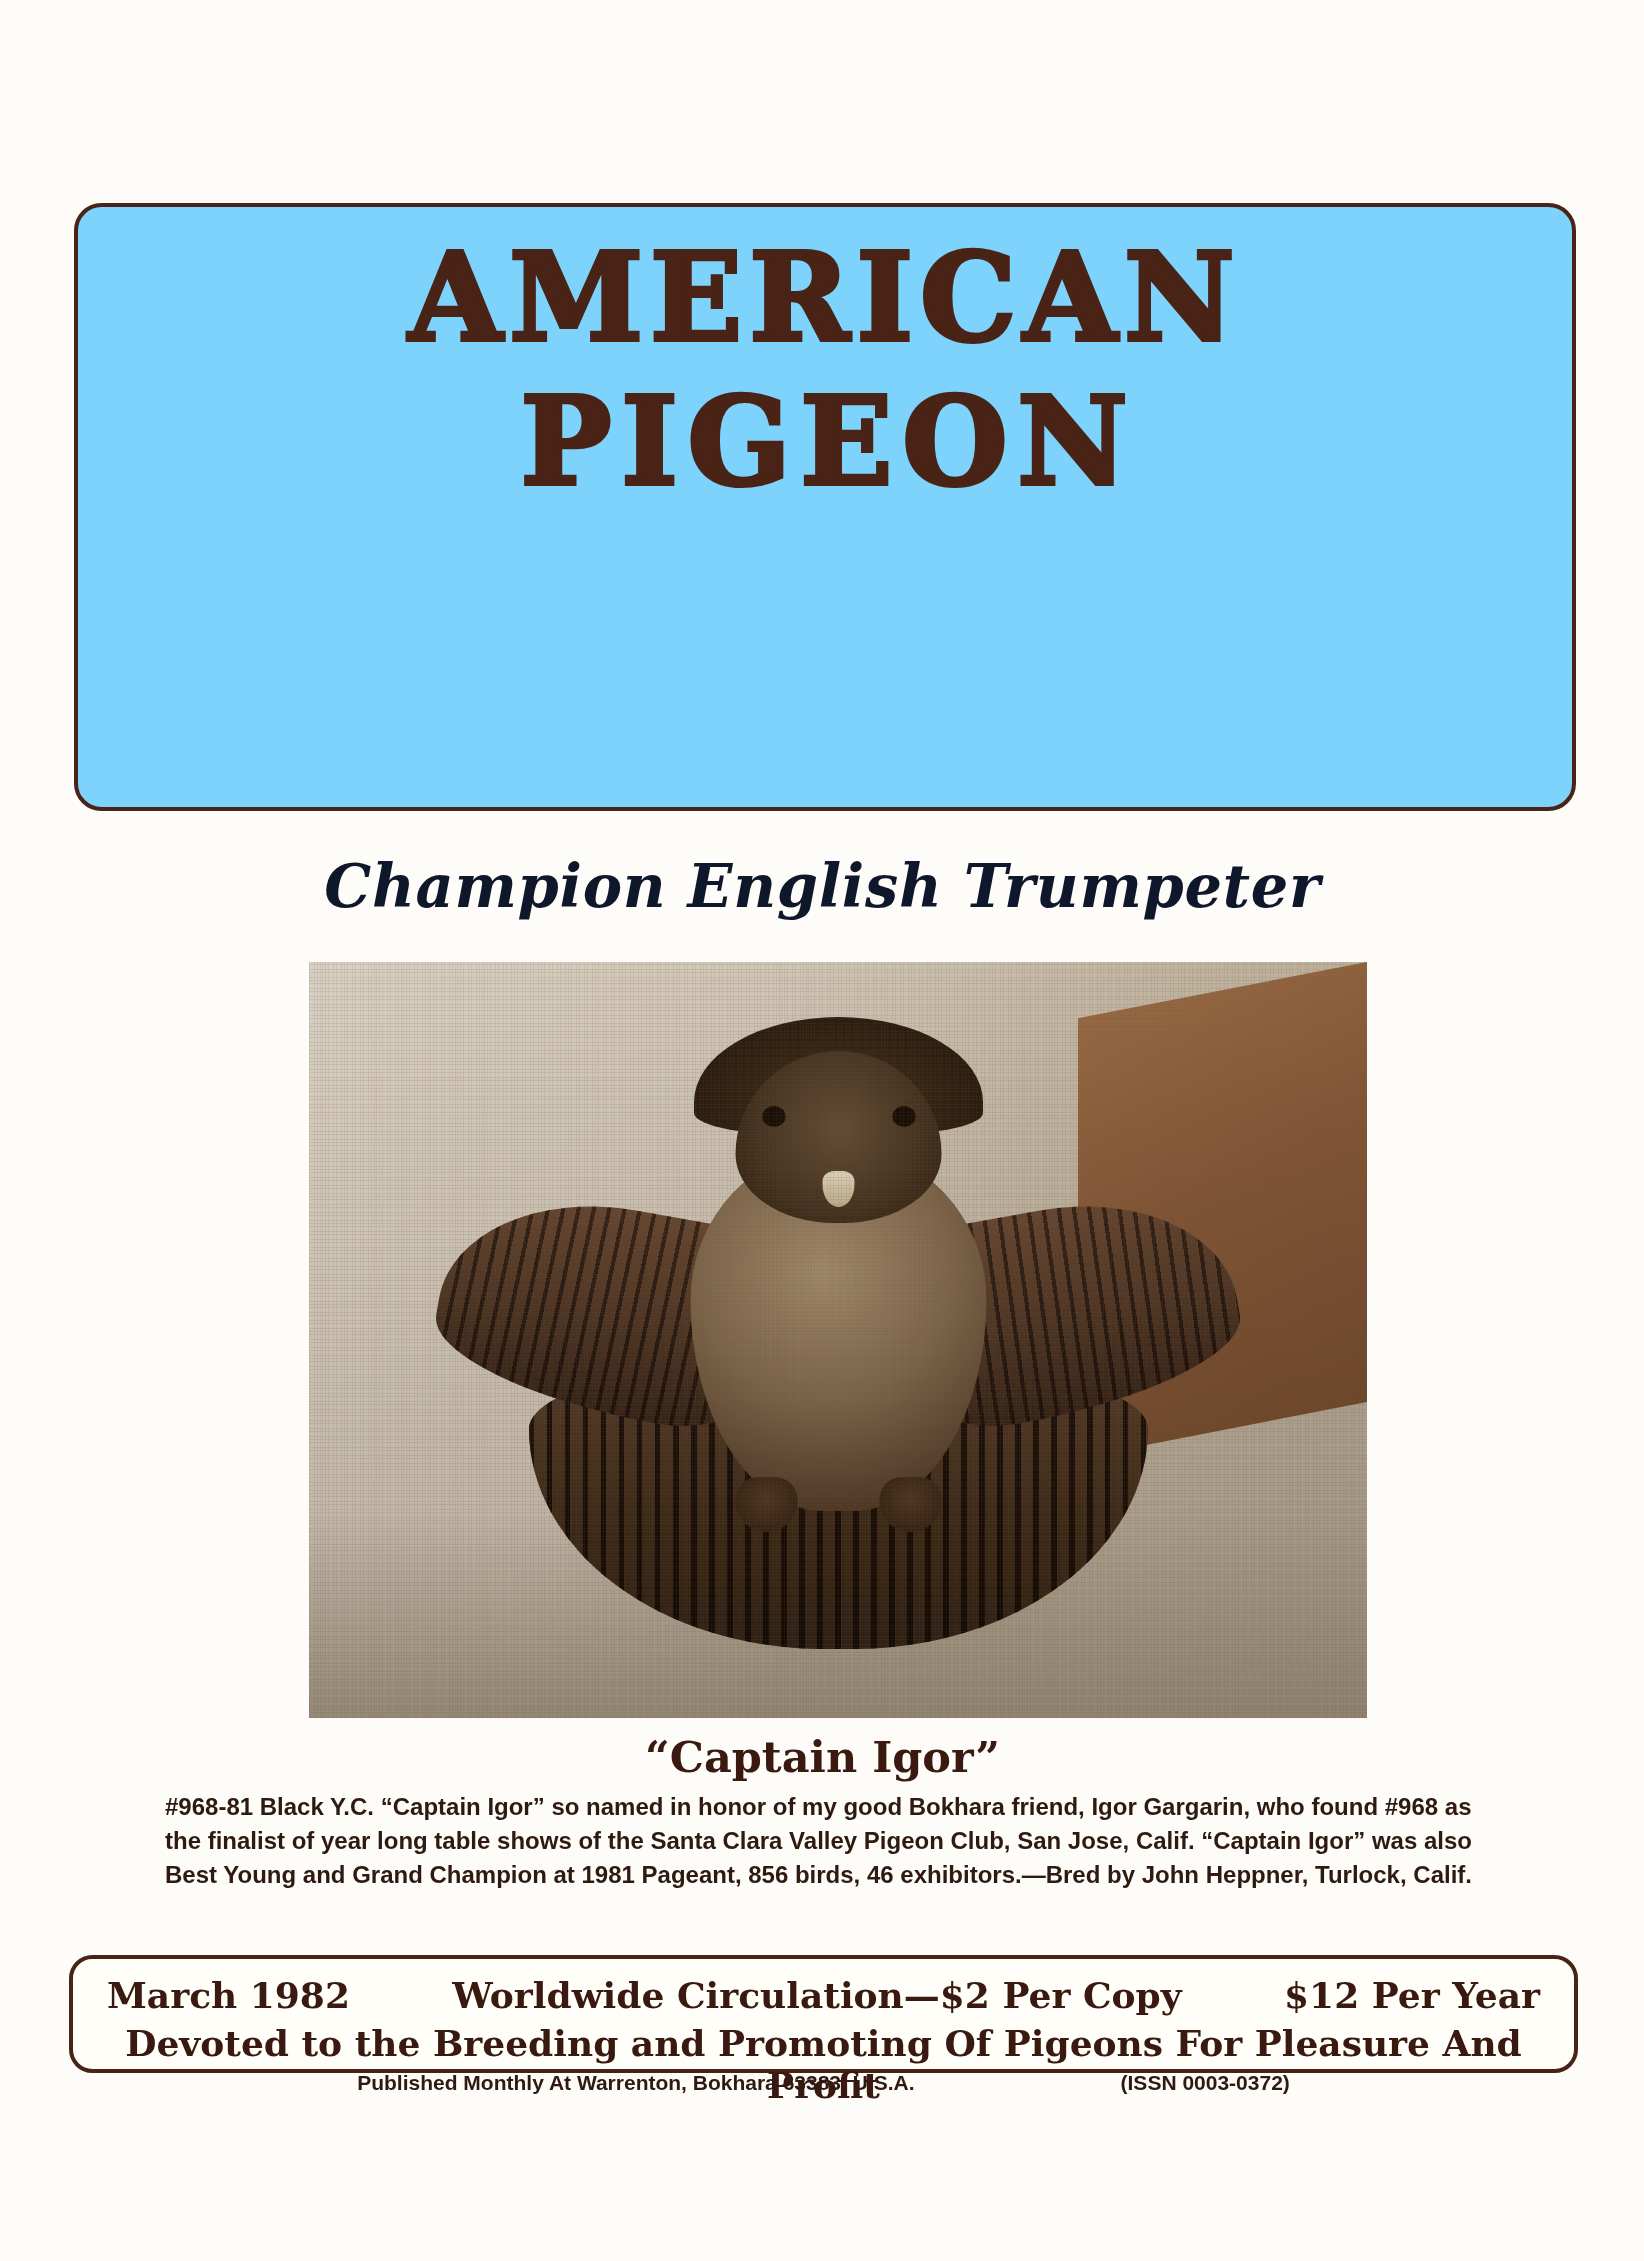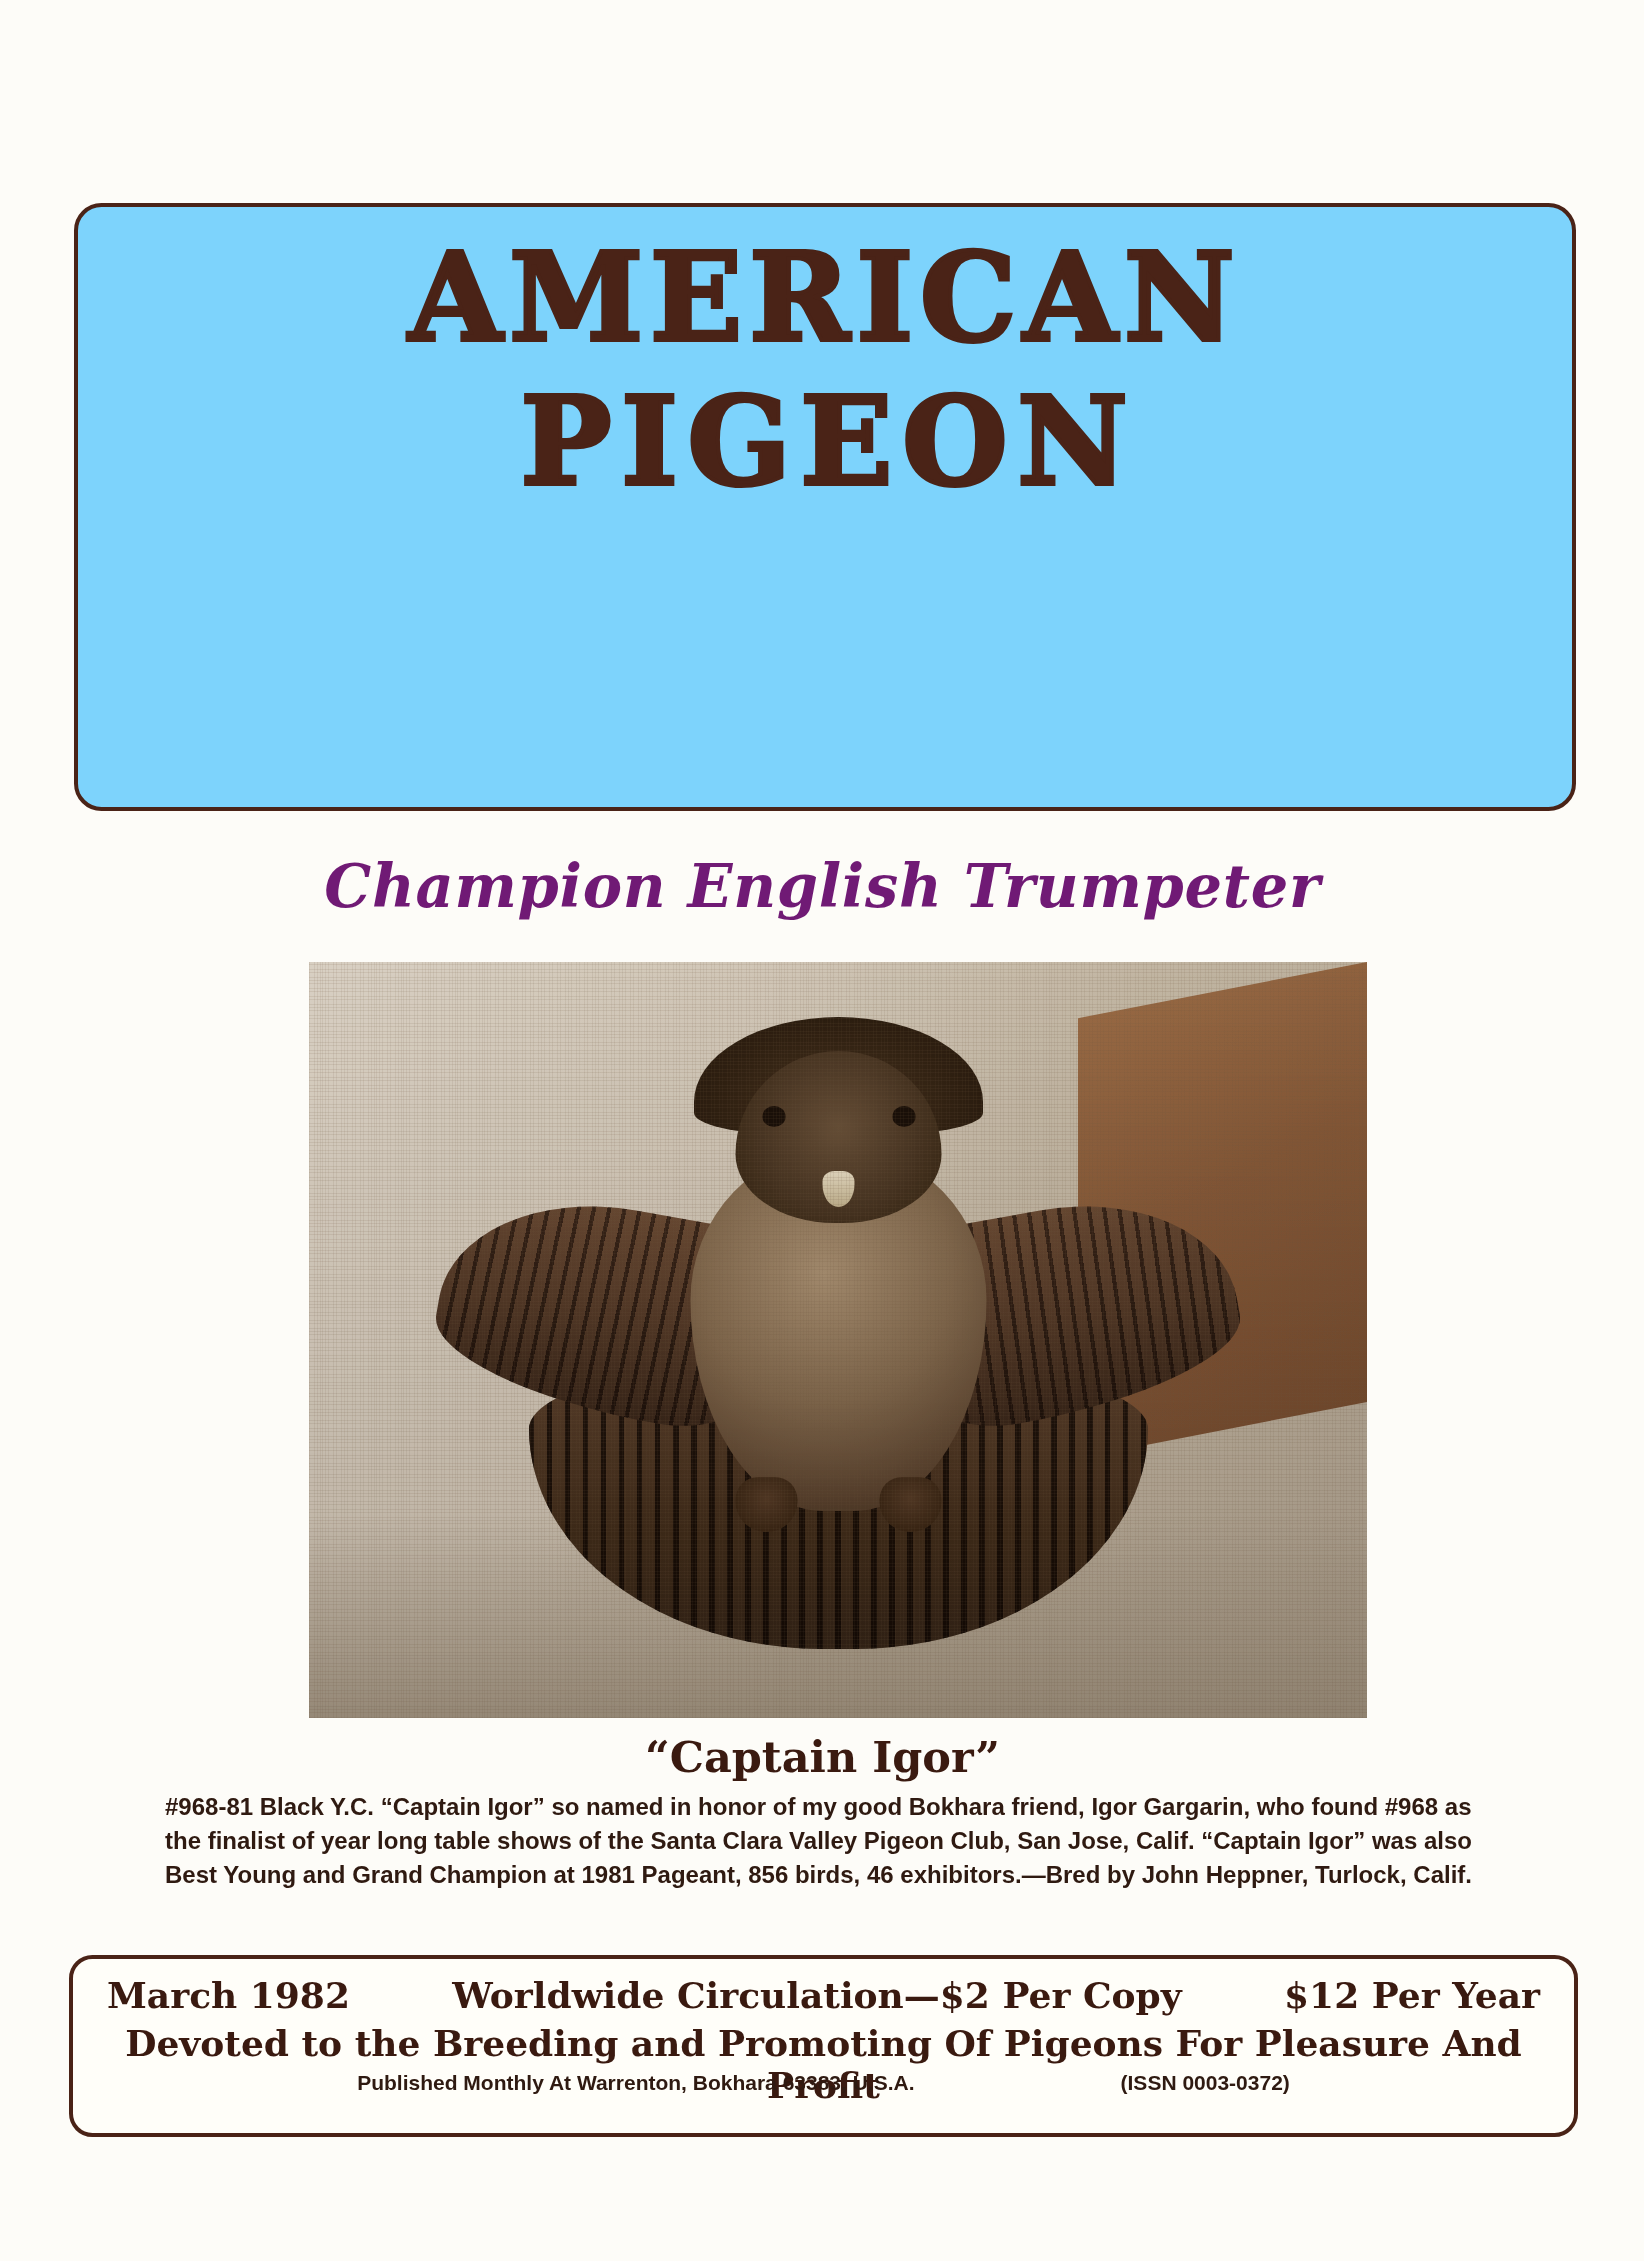--- a/index.html
+++ b/index.html
@@ -64,21 +64,21 @@
   .subtitle {
     position: absolute;
     left: 0;
     top: 852px;
     width: 100%;
     text-align: center;
     font-family: "DejaVu Serif", serif;
     font-style: italic;
     font-weight: bold;
     font-size: 59px;
-    color: #701a75;
+    color: #0f172a;
     letter-spacing: 0.7px;
   }
 
   
   .photo-wrap {
     position: absolute;
     left: 309px;
     top: 962px;
     width: 1058px;
     height: 756px;
@@ -256,21 +256,21 @@
     color: #2f1a11;
     text-align: left;
   }
 
   
   .footer {
     position: absolute;
     left: 69px;
     top: 1955px;
     width: 1509px;
-    height: 182px;
+    height: 118px;
     border: 4.1px solid #4a2317;
     border-radius: 23.4px;
     box-sizing: border-box;
     background: #fffef9;
   }
   .footer-row1 {
     position: absolute;
     top: 15px;
     left: 34px;
     right: 34px;

